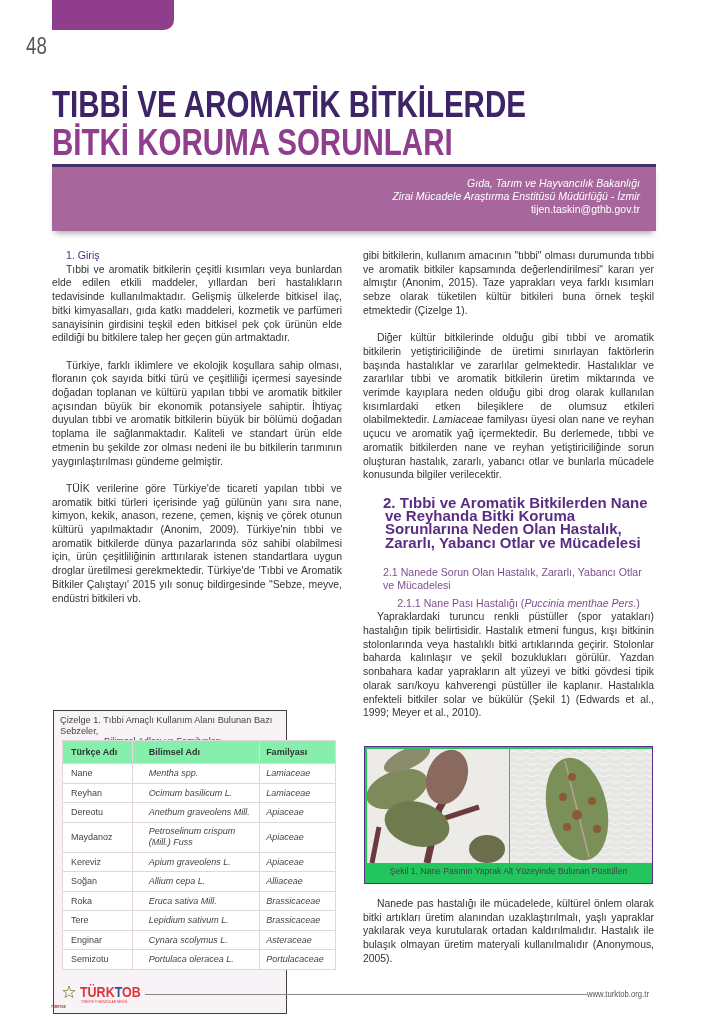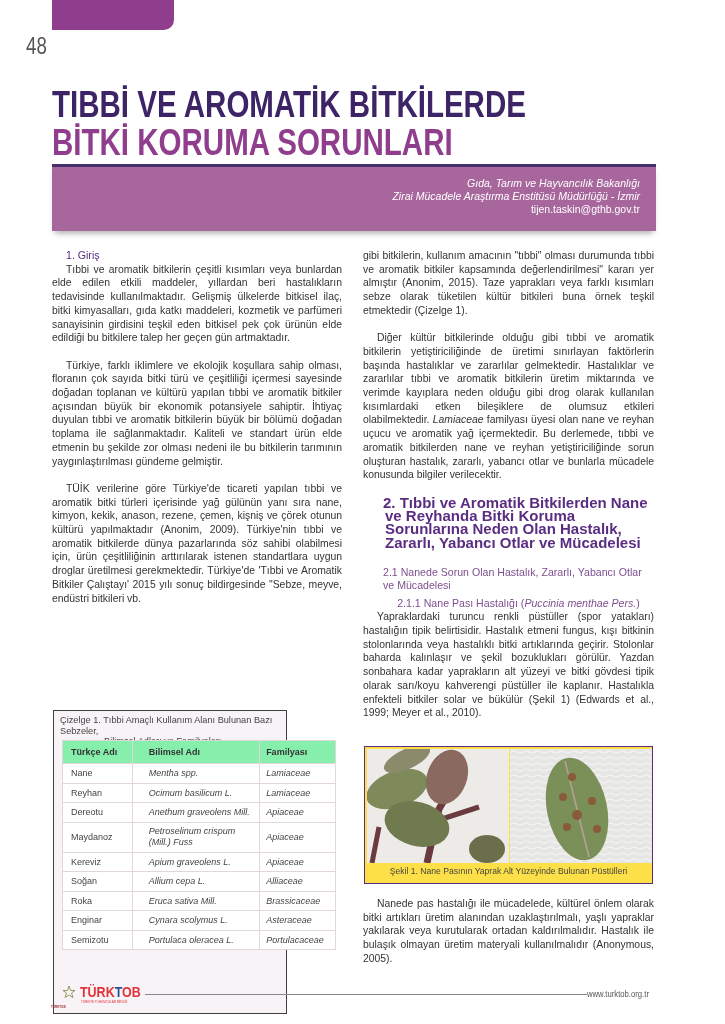--- a/index.html
+++ b/index.html
@@ -34,21 +34,21 @@
   .caption .c2 { display: block; padding-left: 44px; }
   table { position: absolute; left: 8px; top: 29px; width: 274px; border-collapse: collapse; font-size: 9px; background: #fff; }
   th { background: #86efac; font-weight: bold; text-align: left; height: 23px; padding-left: 8px; color: #333; border: 1px solid #e1d6de; }
   td { height: 19.5px; padding-left: 8px; border: 1px solid #e1d6de; color: #444; }
   td.sci, td.fam { font-style: italic; }
   tr.tall td { height: 30px; line-height: 11px; }
   th.c1, td.c1 { width: 70px; }
   th.c2, td.c2 { width: 128px; padding-left: 16px; }
   th.c3, td.c3 { width: 76px; padding-left: 6px; }
 
-  .figure { position: absolute; left: 364px; top: 746px; width: 289px; height: 138px; border: 1px solid #5a2d82; background: #fde047; }
+  .figure { position: absolute; left: 364px; top: 746px; width: 289px; height: 138px; border: 1px solid #5a2d82; background: #22c55e; }
   .figure svg { position: absolute; left: 2px; top: 2px; }
   .figure .figcap { position: absolute; left: 0; right: 0; top: 119px; text-align: center; font-size: 8.6px; color: #444; }
 
   .col-right-bottom { position: absolute; left: 363px; top: 897px; width: 291px; font-size: 10.4px; line-height: 13.7px; text-align: justify; color: #333; }
   .col-right-bottom p { text-indent: 14px; }
 
   .footer-line { position: absolute; left: 145px; top: 994px; width: 442px; height: 1px; background: #888; }
   .footer-url { position: absolute; left: 587px; top: 988px; font-size: 9.4px; color: #555; transform: scaleX(0.82); transform-origin: left top; }
   .logo { position: absolute; left: 52px; top: 982px; }
   .logo-text { position: absolute; left: 80px; top: 984px; font-size: 14.5px; font-weight: bold; color: #e23136; letter-spacing: 0px; transform: scaleX(0.86); transform-origin: left top; }
@@ -124,20 +124,25 @@
           <td class="c3 fam">Apiaceae</td>
         </tr>
         <tr>
           <td class="c1">Soğan</td>
           <td class="c2 sci">Allium cepa L.</td>
           <td class="c3 fam">Alliaceae</td>
         </tr>
         <tr>
           <td class="c1">Roka</td>
           <td class="c2 sci">Eruca sativa Mill.</td>
+          <td class="c3 fam">Brassicaceae</td>
+        </tr>
+        <tr>
+          <td class="c1">Tere</td>
+          <td class="c2 sci">Lepidium sativum L.</td>
           <td class="c3 fam">Brassicaceae</td>
         </tr>
         <tr>
           <td class="c1">Enginar</td>
           <td class="c2 sci">Cynara scolymus L.</td>
           <td class="c3 fam">Asteraceae</td>
         </tr>
         <tr>
           <td class="c1">Semizotu</td>
           <td class="c2 sci">Portulaca oleracea L.</td>

